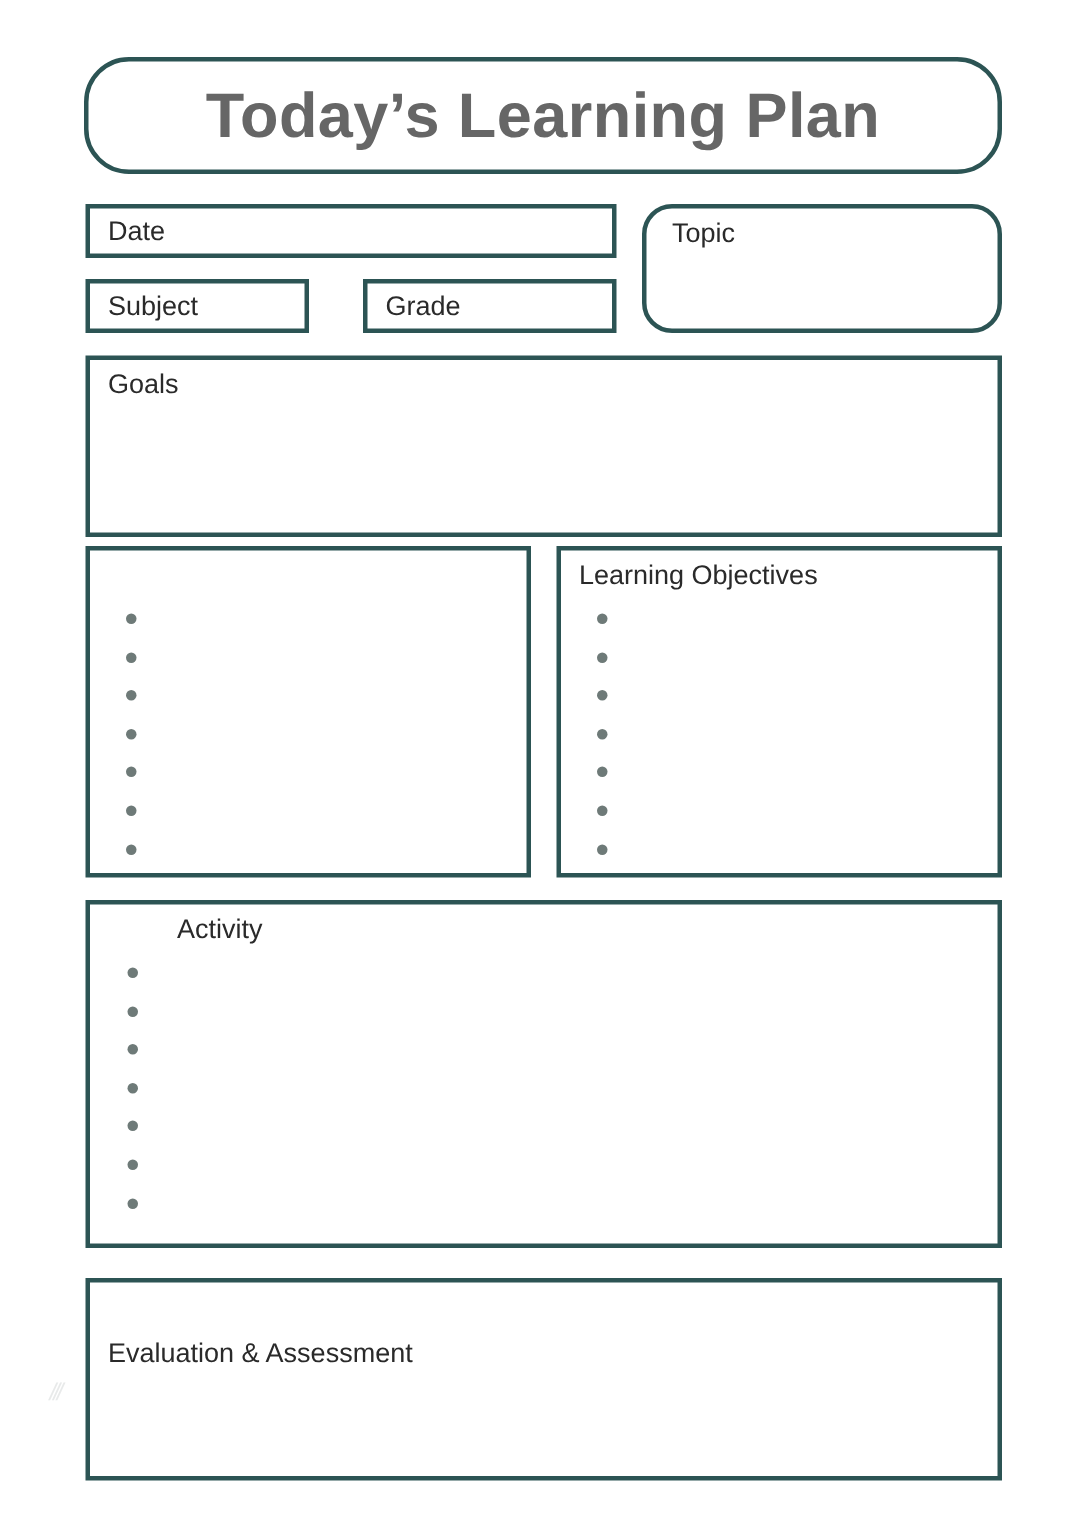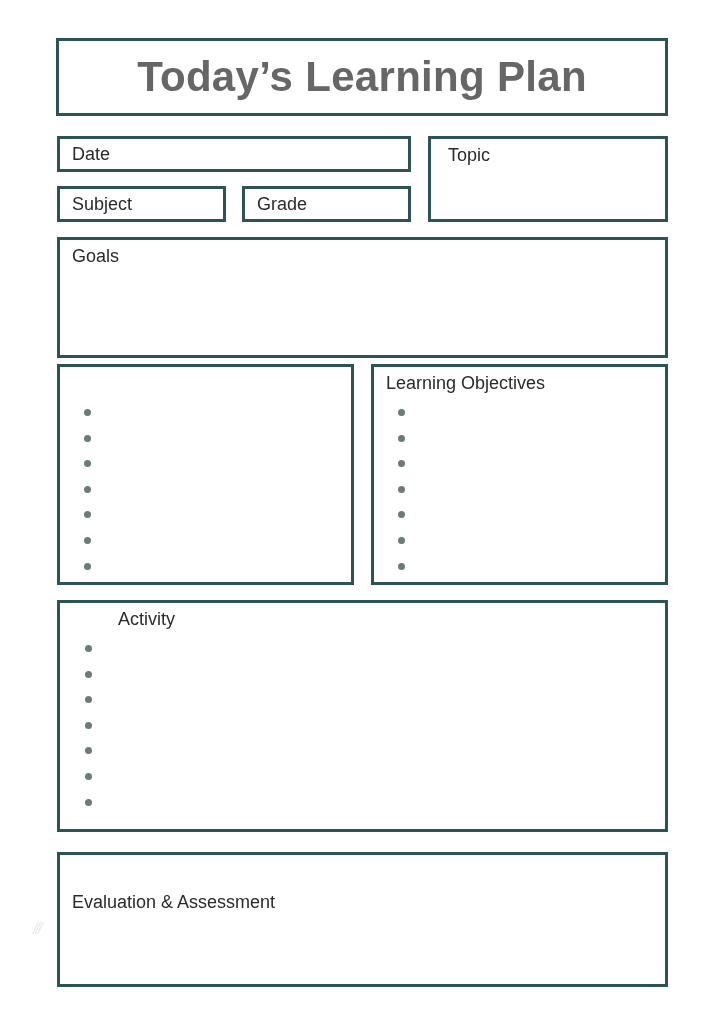--- a/index.html
+++ b/index.html
@@ -25,33 +25,33 @@
     width: 7px; height: 7px; border-radius: 50%; background: #6e7a78; margin-bottom: 18.6px;
   }
   .watermark {
     position: absolute; left: 33px; top: 920px; font-size: 16px; color: #e8eaea;
     font-style: italic; letter-spacing: -2px;
   }
 </style>
 </head>
 <body>
 
-<div class="box" style="left:56px; top:38px; width:612px; height:78px;">
+<div class="box" style="left:56px; top:38px; width:612px; height:78px;border-radius:30px;">
   <div class="title">Today’s Learning Plan</div>
 </div>
 
 <div class="box" style="left:57px; top:136px; width:354px; height:36px;padding-left:13px;">
   <span class="label" style="top:5px;">Date</span>
 </div>
 
-<div class="box" style="left:428px; top:136px; width:240px; height:86px;">
+<div class="box" style="left:428px; top:136px; width:240px; height:86px;border-radius:20px;">
   <span class="label" style="left:17px; top:6px;">Topic</span>
 </div>
 
-<div class="box" style="left:57px; top:186px; width:169px; height:36px;">
+<div class="box" style="left:57px; top:186px; width:149px; height:36px;">
   <span class="label" style="top:5px;">Subject</span>
 </div>
 
 <div class="box" style="left:242px; top:186px; width:169px; height:36px;">
   <span class="label" style="top:5px;">Grade</span>
 </div>
 
 <div class="box" style="left:57px; top:237px; width:611px; height:121px;">
   <span class="label">Goals</span>
 </div>

